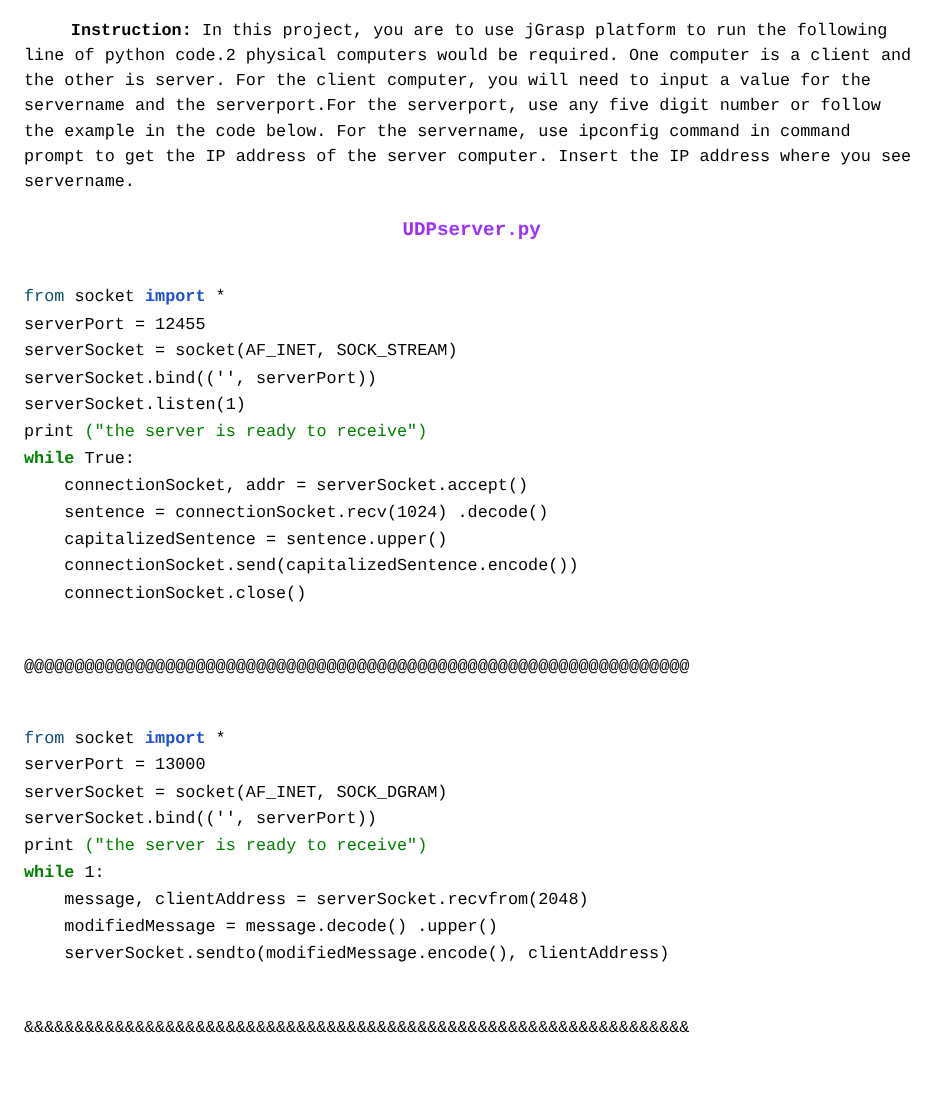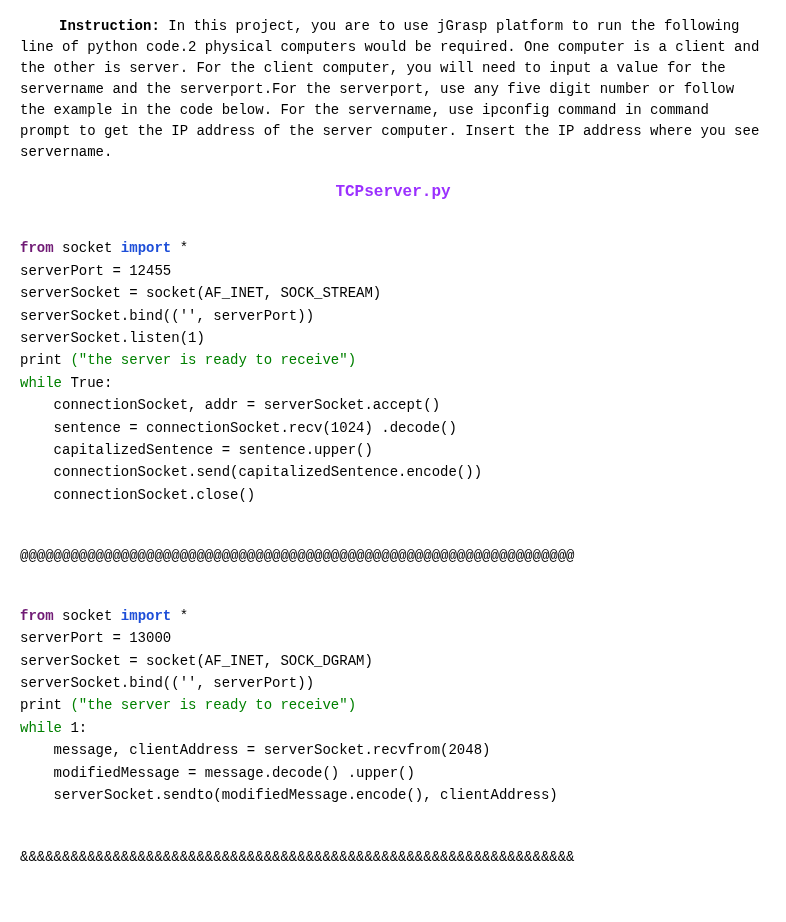--- a/index.html
+++ b/index.html
@@ -41,32 +41,32 @@
 
     .code-block {
       font-family: 'Courier New', Courier, monospace;
       font-size: 14px;
       line-height: 1.6;
       margin-bottom: 20px;
       white-space: pre;
     }
 
     .kw-from {
-      color: #701a75;
-      font-weight: bold;
+      color: #0c4a6e;
+      font-weight: normal;
     }
 
     .kw-import {
       color: #1d4ed8;
       font-weight: bold;
     }
 
     .kw-while {
       color: #008000;
-      font-weight: normal;
+      font-weight: bold;
     }
 
     .str-green {
       color: #008000;
     }
 
     .divider-at {
       font-family: 'Courier New', Courier, monospace;
       font-size: 14px;
       color: #000000;
@@ -85,21 +85,21 @@
 </head>
 <body>
 
 <div>
   <p class="instruction-text">
     <span class="label">Instruction:</span><span> In this project, you are to use jGrasp platform to run the following line of python code.2 physical computers would be required. One computer is a client and the other is server. For the client computer, you will need to input a value for the servername and the serverport.For the serverport, use any five digit number or follow the example in the code below. For the servername, use ipconfig command in command prompt to get the IP address of the server computer. Insert the IP address where you see servername.</span>
   </p>
 </div>
 
 <div>
-  <div class="section-title">TCPserver.py</div>
+  <div class="section-title">UDPserver.py</div>
   <div class="code-block">
 <span class="kw-from">from</span> socket <span class="kw-import">import</span> *
 serverPort = 12455
 serverSocket = socket(AF_INET, SOCK_STREAM)
 serverSocket.bind(('', serverPort))
 serverSocket.listen(1)
 print <span class="str-green">("the server is ready to receive")</span>
 <span class="kw-while">while</span> True:
     connectionSocket, addr = serverSocket.accept()
     sentence = connectionSocket.recv(1024) .decode()

